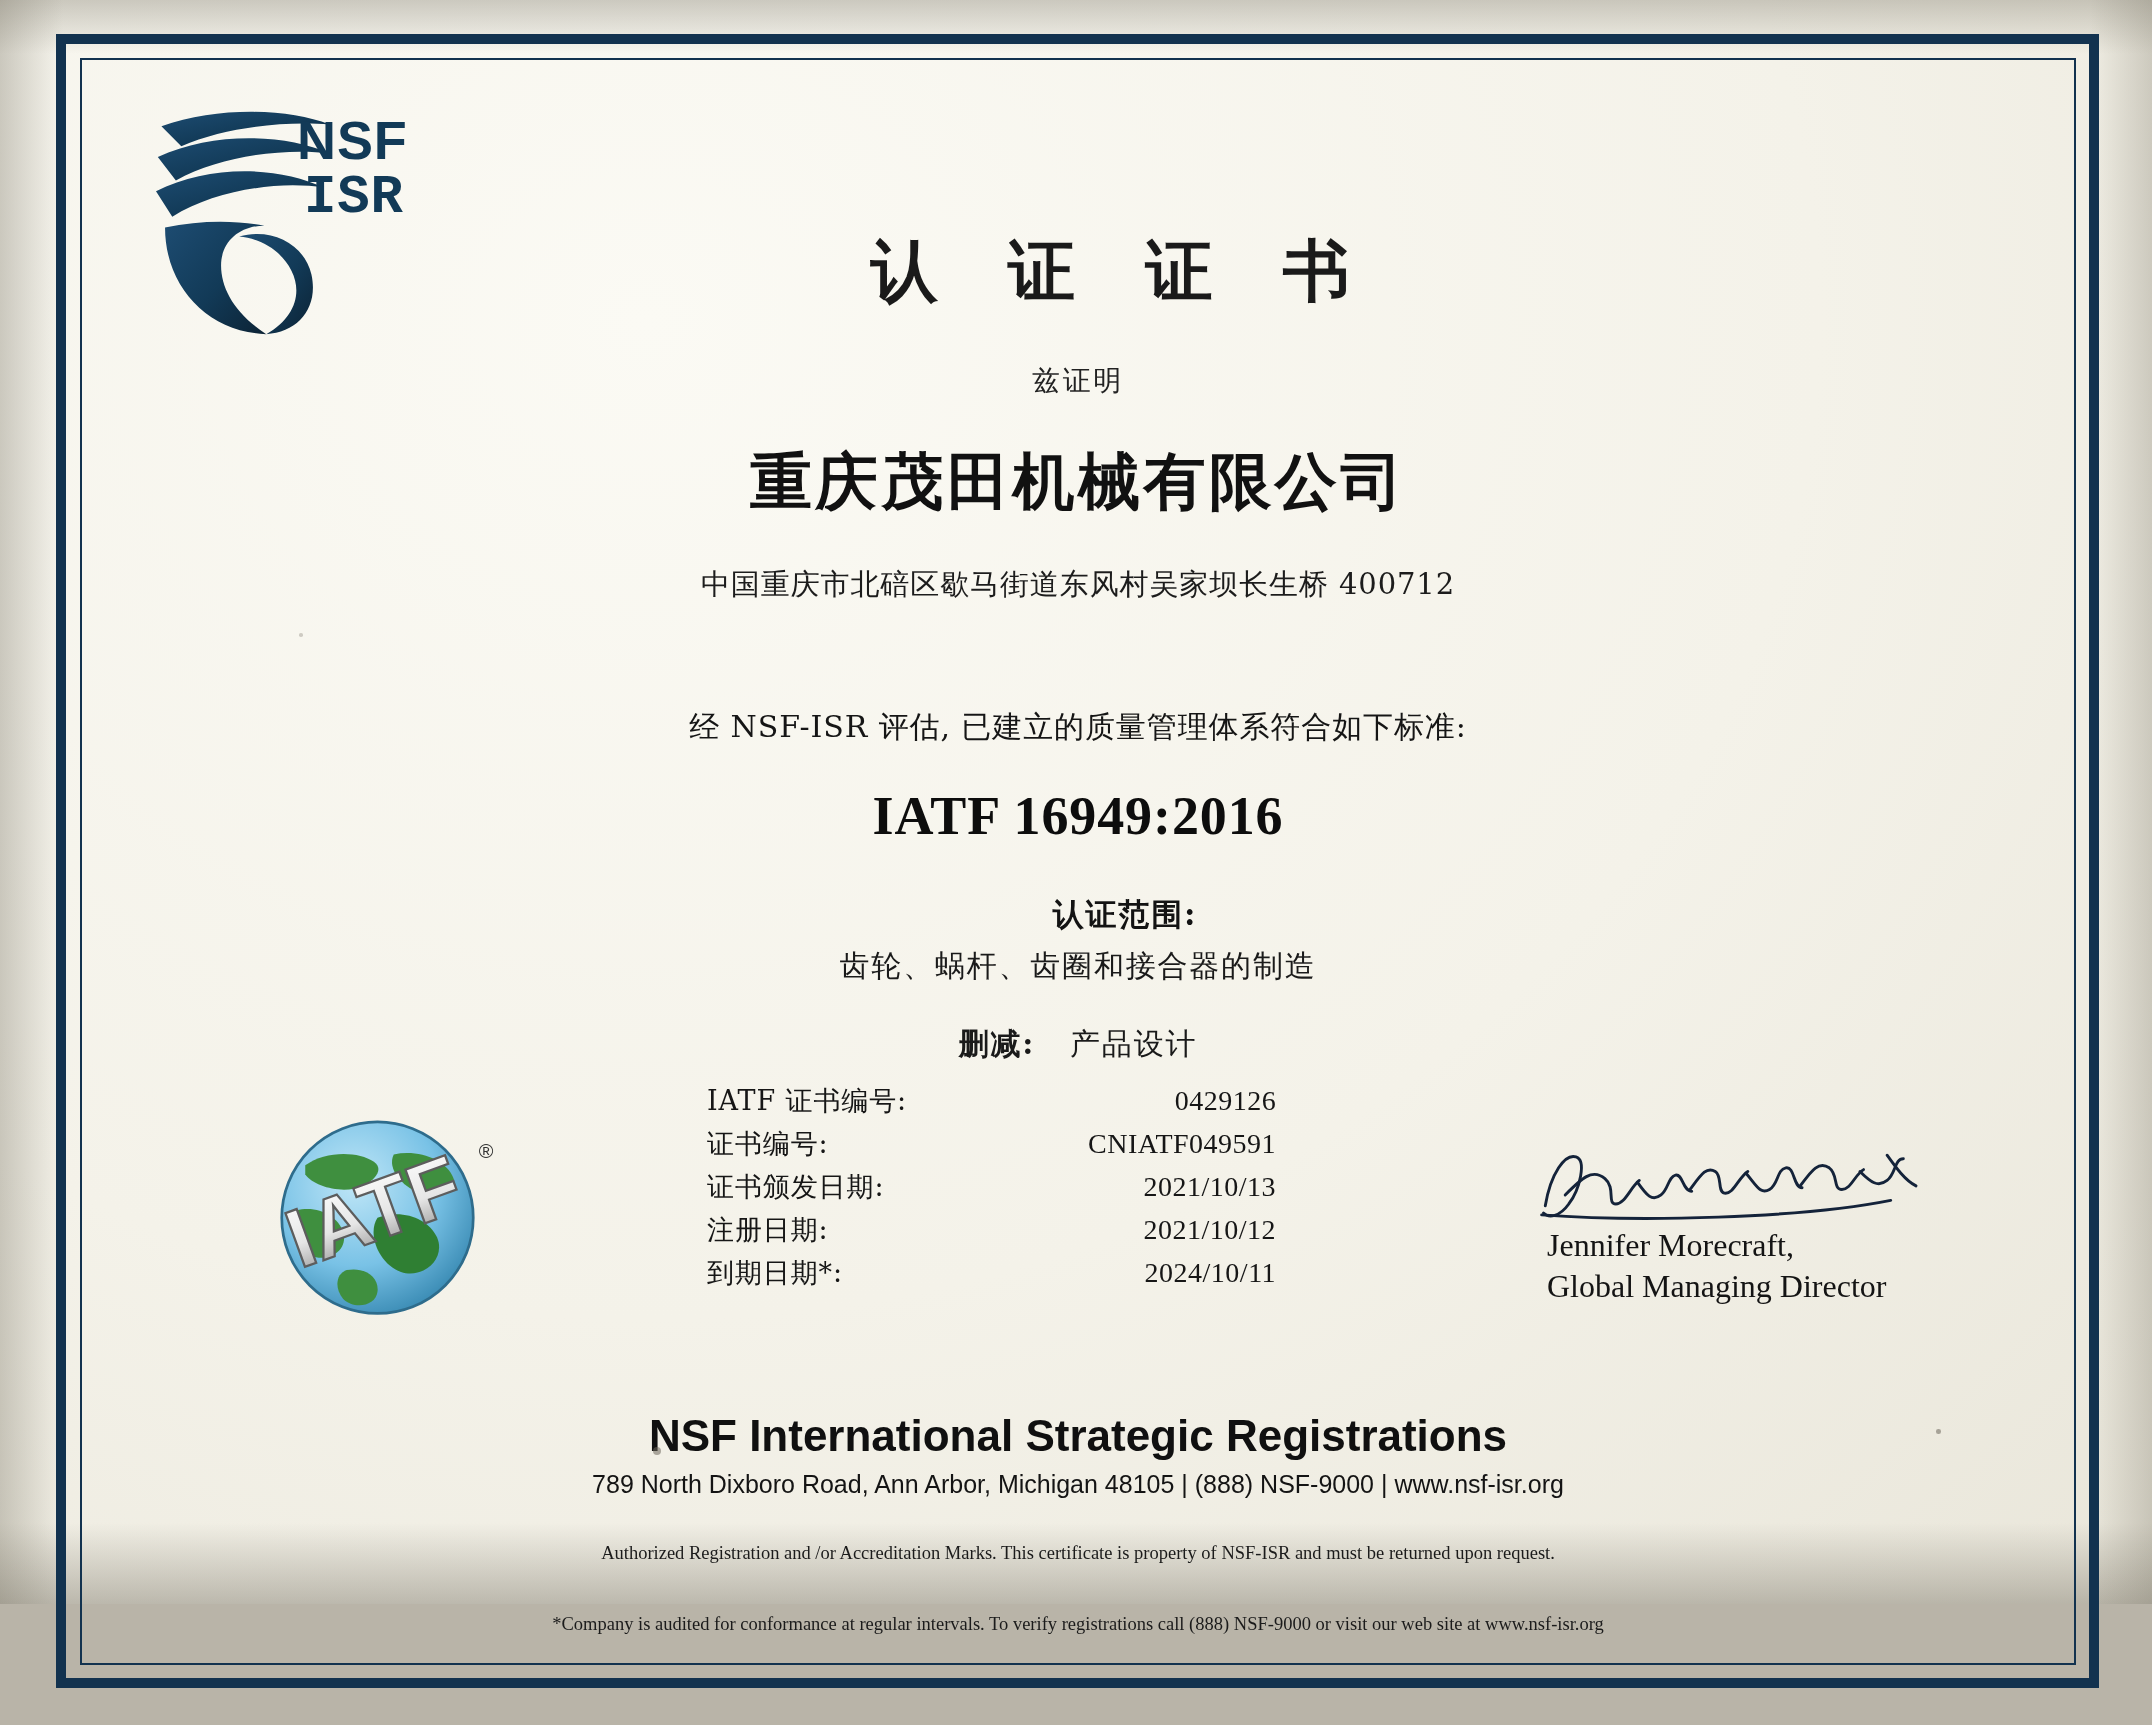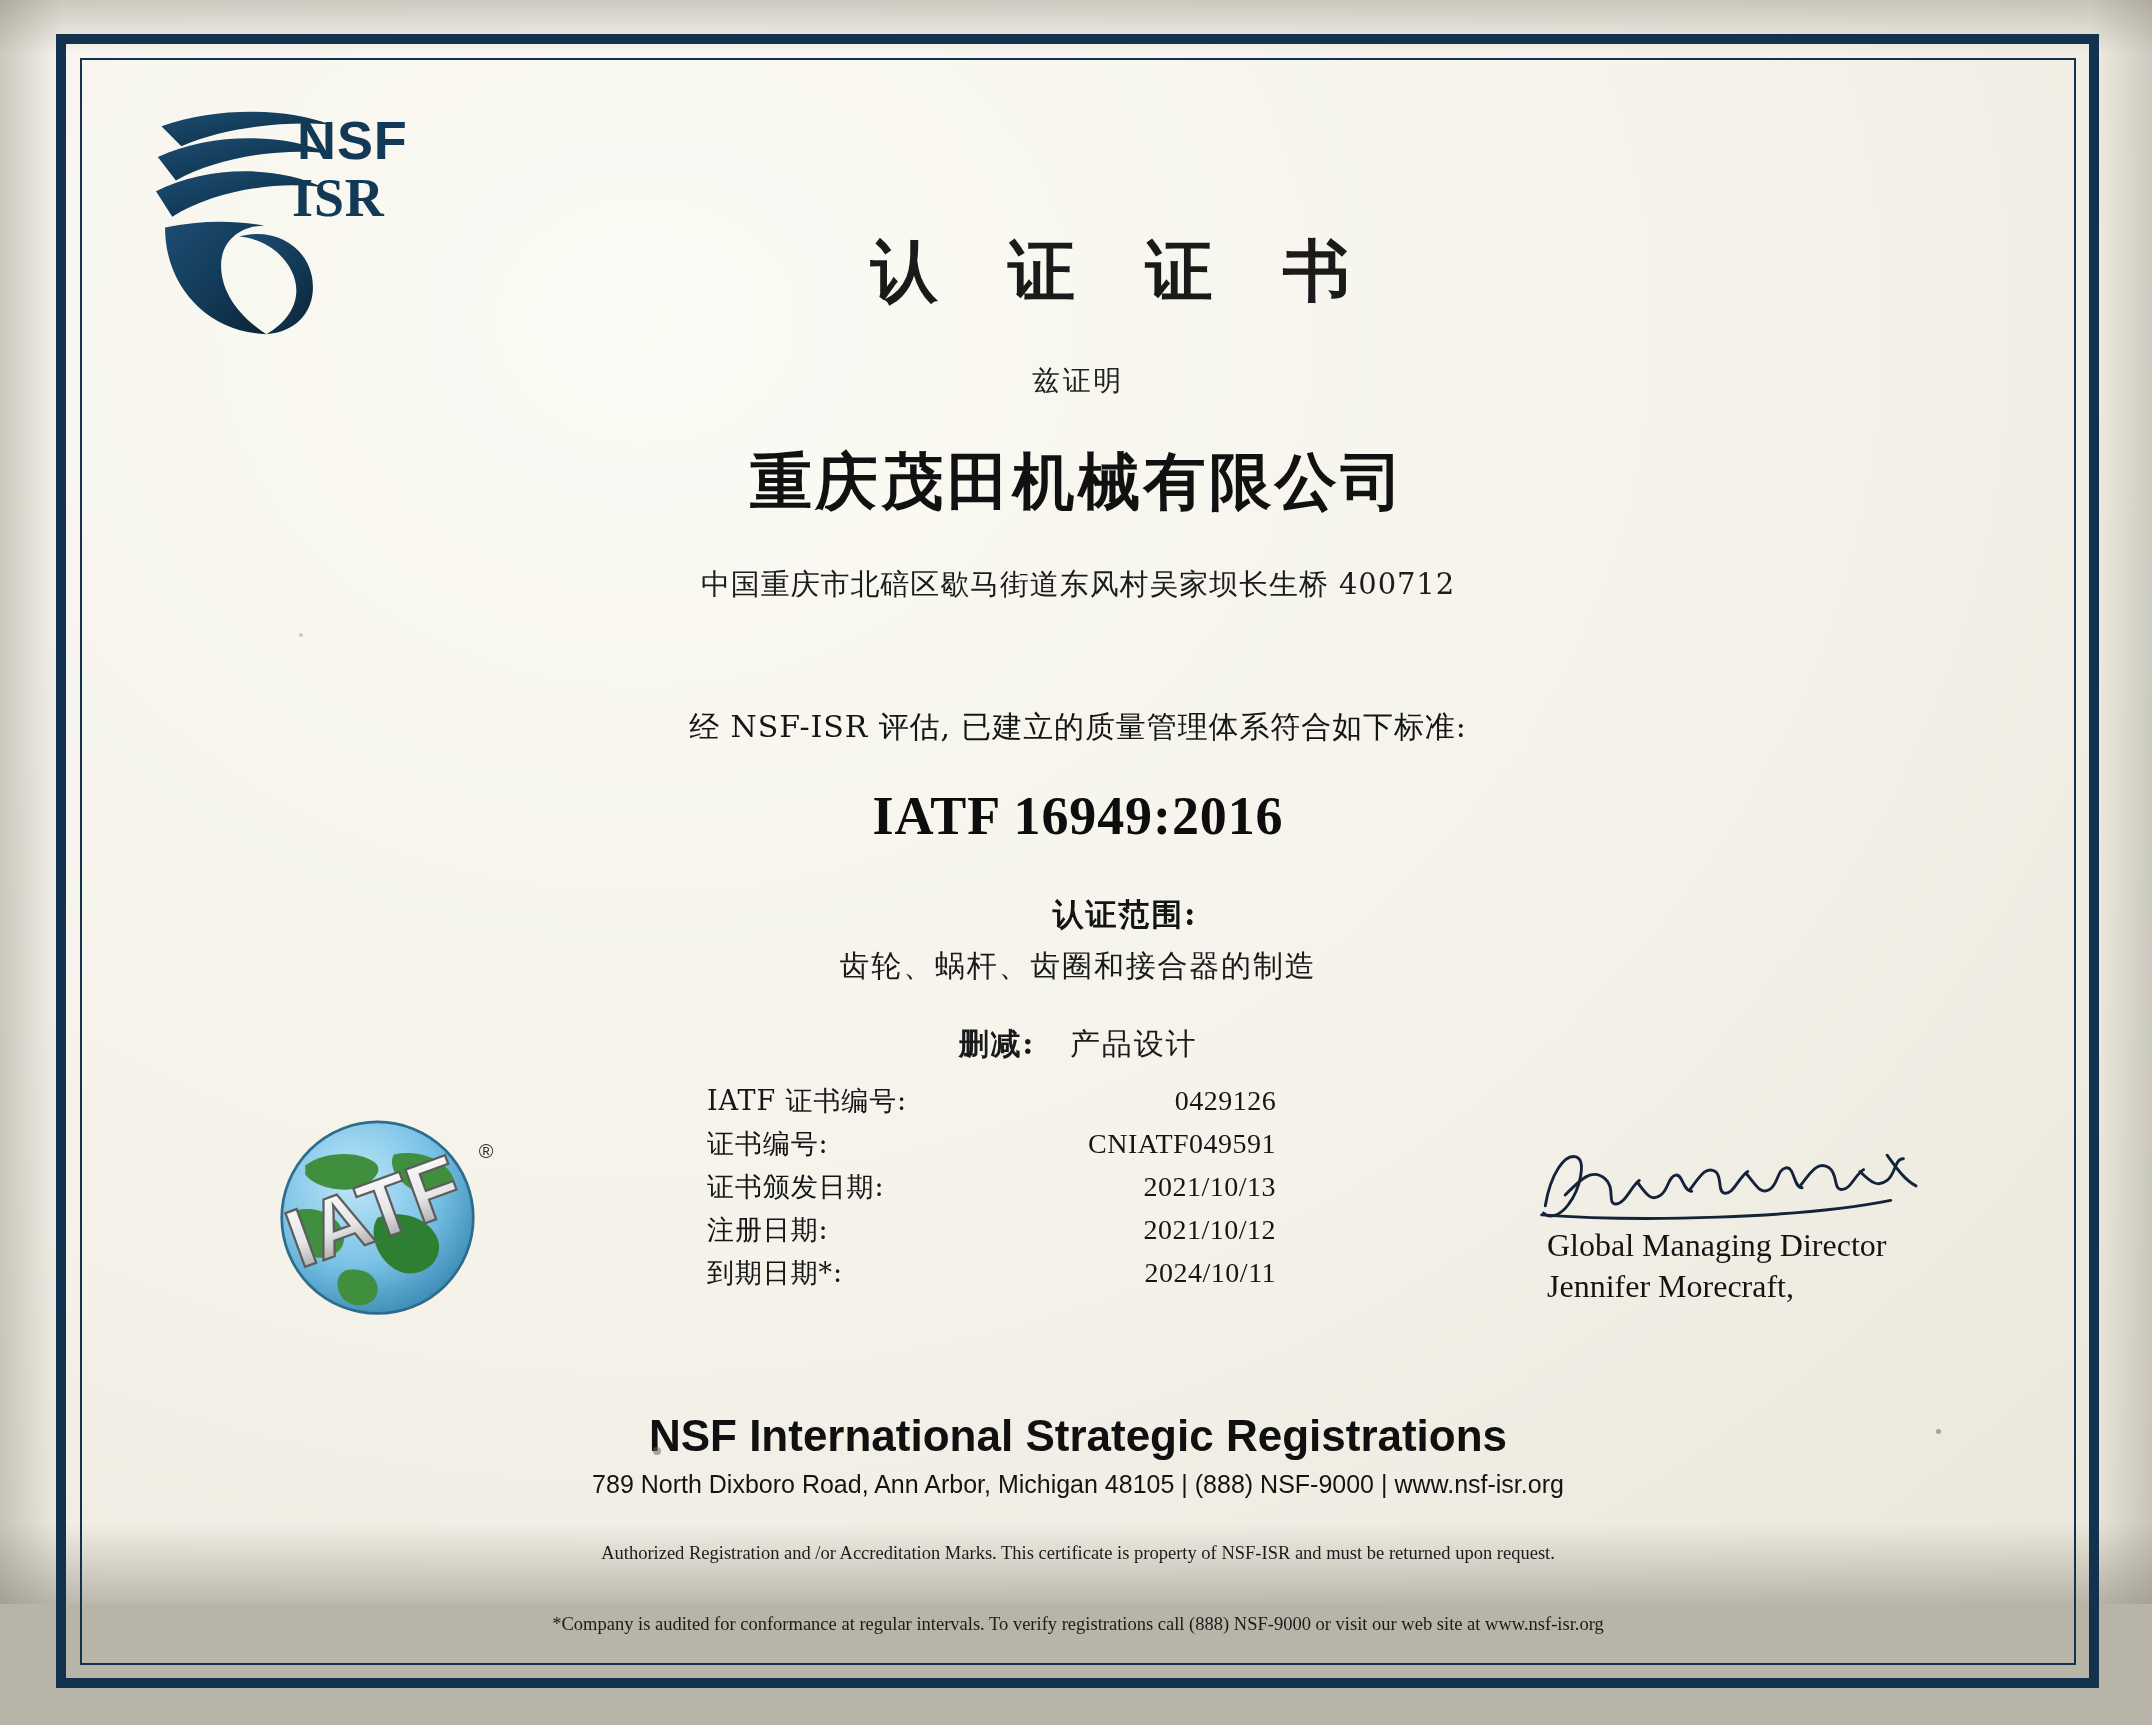--- a/index.html
+++ b/index.html
@@ -73,22 +73,22 @@
     left: 145px; top: 12.7px;
     font-family: "Liberation Sans", sans-serif;
     font-weight: bold;
     font-size: 54px;
     letter-spacing: 0.9px;
     color: #123a57;
     line-height: 0.98;
   }
   #nsf-logo .isr-text {
     position: absolute;
-    left: 140px; top: 71px;
-    font-family: Liberation Serif, serif;
+    left: 152px; top: 71px;
+    font-family: Liberation Mono, monospace;
     font-weight: bold;
     font-size: 54px;
     letter-spacing: 0.9px;
     color: #123a57;
     line-height: 0.98;
   }
 
   
   #iatf-logo {
     position: absolute;
@@ -381,22 +381,22 @@
           <path d="M178 60 C190 44 196 34 206 40 C214 45 208 62 216 64 C226 66 232 46 242 40"></path>
           <path d="M240 42 C252 56 256 66 266 60 C276 54 274 38 284 36 C294 34 292 58 302 58"></path>
           <path d="M300 56 C312 40 320 28 332 36 C342 43 336 60 346 60 C356 60 360 44 370 38"></path>
           <path d="M366 40 C378 52 386 58 396 50 C406 42 404 26 414 26"></path>
           <path d="M396 22 C406 36 416 50 428 56"></path>
           <path d="M14 88 C120 96 300 92 400 72"></path>
         </g>
       </svg>
     </div>
     <div id="signature-name">
+      <div>Jennifer Morecraft,</div>
       <div>Global Managing Director</div>
-      <div>Jennifer Morecraft,</div>
     </div>
   </div>
 
   <div class="center-col" id="footer-org">NSF International Strategic Registrations</div>
 
   <div class="center-col" id="footer-address">789 North Dixboro Road, Ann Arbor, Michigan 48105 | (888) NSF-9000 | www.nsf-isr.org</div>
 
   <div class="center-col" id="footer-note1">Authorized Registration and /or Accreditation Marks. This certificate is property of NSF-ISR and must be returned upon request.</div>
 
   <div class="center-col" id="footer-note2">*Company is audited for conformance at regular intervals. To verify registrations call (888) NSF-9000 or visit our web site at www.nsf-isr.org</div>

